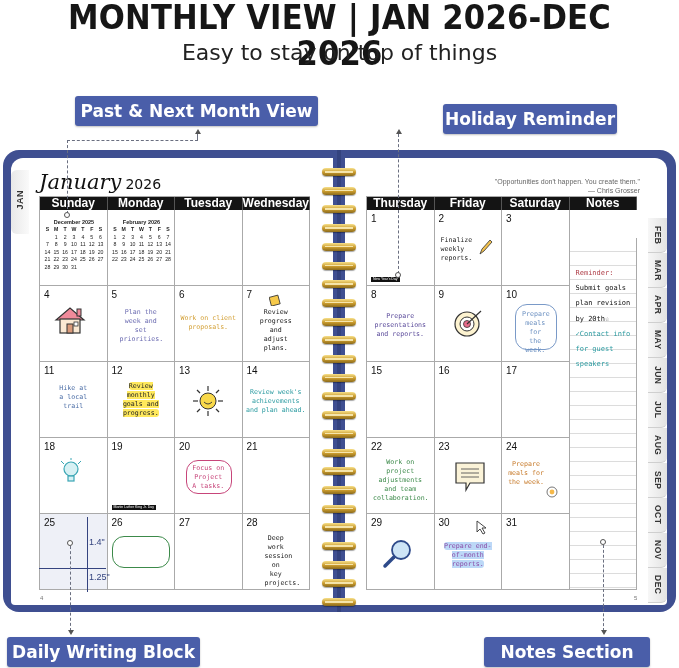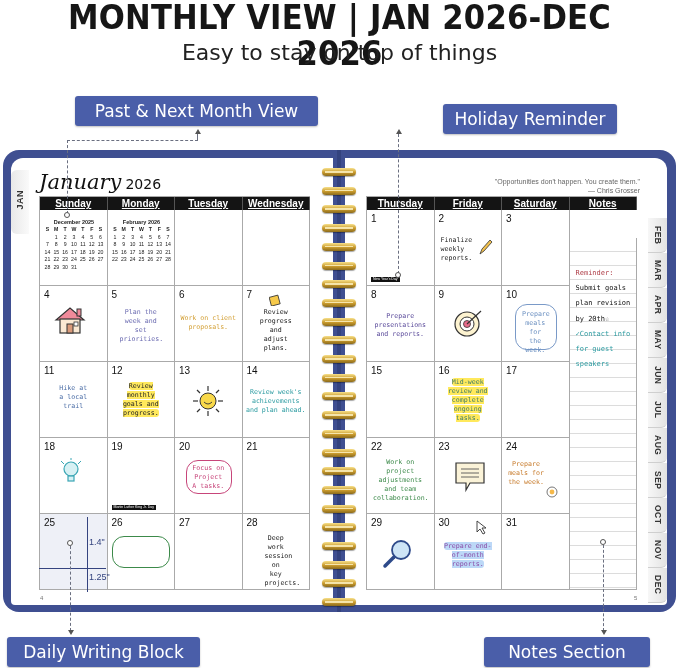--- a/index.html
+++ b/index.html
@@ -1,19 +1,19 @@
 <!DOCTYPE html>
 <html><head>
 <meta charset="utf-8">
 <style>
   * { box-sizing: border-box; margin: 0; padding: 0; }
   body { width: 679px; height: 668px; background: #ffffff; font-family: "Liberation Sans", sans-serif; position: relative; overflow: hidden; color: #111; }
   .headline { position: absolute; top: 0; left: 0; width: 679px; text-align: center; font-size: 33px; font-weight: bold; letter-spacing: 0.2px; color: #161616; line-height: 36px; font-family: "DejaVu Sans", sans-serif; transform: scaleX(0.93); }
   .subhead { position: absolute; top: 40px; left: 0; width: 679px; text-align: center; font-size: 22px; color: #222; font-family: "DejaVu Sans", sans-serif; font-weight: normal; }
-  .callout { position: absolute; background: #4a5ea9; color: #fff; font-weight: normal; font-size: 17px; border-radius: 3px; text-align: center; line-height: 30px; height: 30px; font-family: "DejaVu Sans", sans-serif; box-shadow: 0 1px 2px rgba(0,0,0,.25); }
+  .callout { position: absolute; background: #4a5ea9; color: #fff; font-weight: bold; font-size: 17px; border-radius: 3px; text-align: center; line-height: 30px; height: 30px; font-family: "DejaVu Sans", sans-serif; box-shadow: 0 1px 2px rgba(0,0,0,.25); }
   .dash-v { position: absolute; border-left: 1.5px dashed #6a6f80; width: 0; }
   .dash-h { position: absolute; border-top: 1.5px dashed #6a6f80; height: 0; }
   .dot { position: absolute; width: 6px; height: 6px; border: 1.3px solid #555; border-radius: 50%; background: #fff; }
   .arrow-tip { position: absolute; width: 0; height: 0; border-left: 3px solid transparent; border-right: 3px solid transparent; }
   .arrow-up { border-bottom: 5px solid #555; }
   .arrow-down { border-top: 5px solid #555; }
 
   .cover { position: absolute; left: 3px; top: 150px; width: 673px; height: 462px; background: #3f4f91; border-radius: 16px; }
   .page { position: absolute; background: #fff; }
   .page-left { left: 11px; top: 158px; width: 322px; height: 447px; border-radius: 12px 0 0 4px; }
@@ -29,21 +29,21 @@
   .rtab { height: 35px; background: linear-gradient(90deg, #f7f7f7, #e2e2e2); border-bottom: 1px solid #cfcfcf; border-radius: 0 0 6px 0; display: flex; align-items: center; justify-content: center; }
   .rtab .tab-text { font-size: 8.5px; }
 
   .month-title { position: absolute; left: 39px; top: 170px; font-family: "DejaVu Serif", serif; font-style: italic; font-size: 21px; color: #111; }
   .month-title .yr { font-style: normal; font-family: "DejaVu Sans", sans-serif; font-size: 14px; margin-left: 4px; }
   .quote { position: absolute; left: 430px; top: 177px; width: 210px; text-align: right; font-size: 7px; color: #666; line-height: 9px; }
 
   .grid { position: absolute; display: grid; border-left: 1px solid #aaa; border-top: 1px solid #aaa; }
   .grid-left { left: 39px; top: 196px; width: 271px; grid-template-columns: repeat(4, 1fr); grid-template-rows: 13px repeat(5, 76px); }
   .grid-right { left: 366px; top: 196px; width: 271px; grid-template-columns: repeat(4, 1fr); grid-template-rows: 13px repeat(5, 76px); }
-  .hdr { background: #141414; color: #fff; font-size: 10px; font-weight: bold; text-align: center; line-height: 13px; border-right: 1px solid #555; text-decoration: underline; }
+  .hdr { background: #141414; color: #fff; font-size: 12px; font-weight: bold; text-align: center; line-height: 13px; border-right: 1px solid #555; }
   .cell { border-right: 1px solid #aaa; border-bottom: 1px solid #aaa; position: relative; background: #fff; overflow: hidden; }
   .cell .num { position: absolute; left: 4px; top: 3px; font-size: 10px; color: #111; }
   .note-text { position: absolute; left: 2px; right: 2px; text-align: center; font-family: "DejaVu Sans Mono", monospace; font-size: 6.6px; line-height: 9px; }
   .holiday { position: absolute; left: 4px; bottom: 3px; height: 5px; background: #111; color: #fff; font-size: 3.5px; line-height: 5px; padding: 0 2px; white-space: nowrap; }
   .mini-cal { position: absolute; left: 3px; top: 9px; width: 62px; font-size: 5.2px; color: #222; }
   .mini-cal .mt { font-weight: bold; text-align: center; font-size: 5.5px; margin-bottom: 1px; }
   .mini-cal .row { display: grid; grid-template-columns: repeat(7, 1fr); text-align: center; line-height: 7.5px; }
   .mini-cal .row.dow { font-weight: bold; }
 
   .notes-col { background: repeating-linear-gradient(#fff 0, #fff 13px, #dcdcdc 13px, #dcdcdc 14px); margin-top: 28px; }
@@ -416,21 +416,20 @@
     <span class="num">10</span>
     <div class="cloud" style="left:13px;top:18px;width:42px;height:46px;border-color:#7a9ac8;"></div>
     <div class="note-text" style="top:24px;color:#6a8fc0;padding:0 18px;">Prepare meals for the week.</div>
   </div>
 
   <div class="cell">
     <span class="num">15</span>
   </div>
   <div class="cell">
     <span class="num">16</span>
-    <div class="note-text" style="top:16px;color:#3c7a6a;padding:0 10px;"><span class="hl-yellow">Mid-week review and complete ongoing tasks.</span></div>
   </div>
   <div class="cell">
     <span class="num">17</span>
   </div>
 
   <div class="cell">
     <span class="num">22</span>
     <div class="note-text" style="top:20px;color:#3c8a4a;padding:0 4px;">Work on project adjustments and team collaboration.</div>
   </div>
   <div class="cell">

